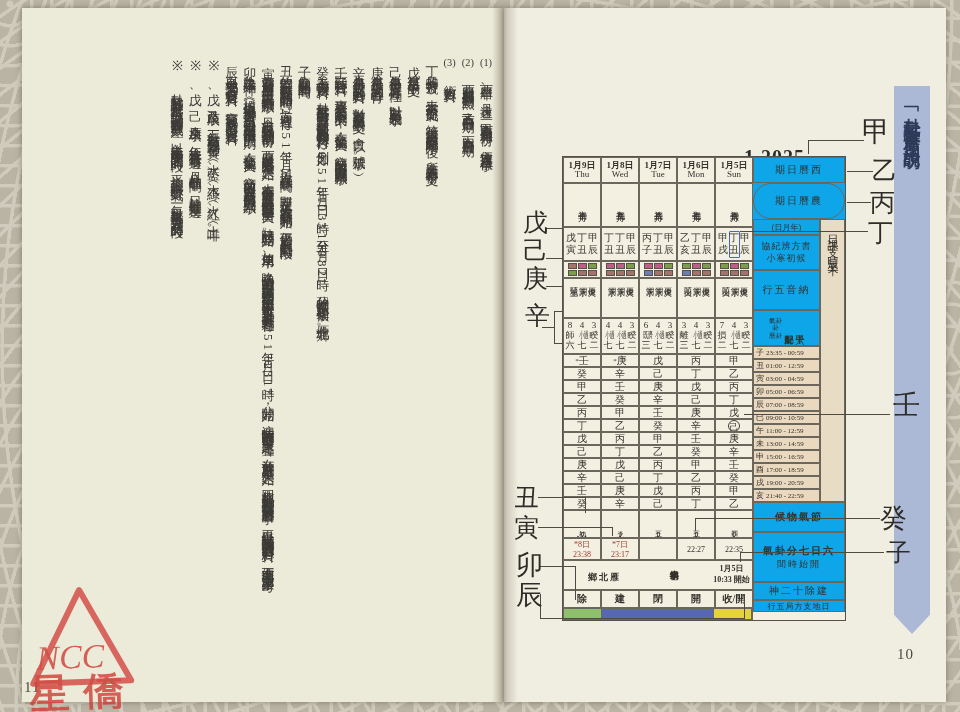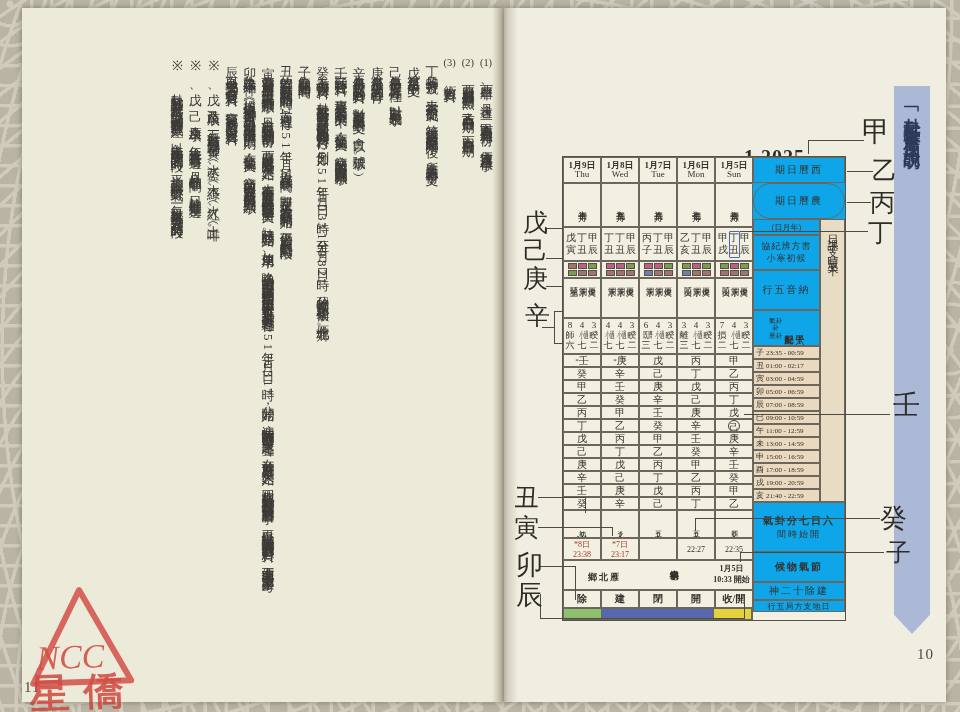--- a/index.html
+++ b/index.html
@@ -25,21 +25,21 @@
   #left-text{
     position:absolute;top:48px;right:10px;width:458px;height:618px;
     writing-mode:vertical-rl;text-orientation:mixed;
     font-size:13px;line-height:1.17;letter-spacing:1.5px;color:#3b3a36;
   }
   #left-text p{margin:0;margin-block-end:3px;}
   #left-text .tcy{text-combine-upright:all;font-size:11px;}
   #left-text .lbl{margin-block-end:0;}
   .pagenum{position:absolute;font-size:15px;color:#4a4a44;letter-spacing:1px;}
   .pn-left{left:2px;bottom:6px;}
-  .pn-right{right:12px;top:638px;}
+  .pn-right{right:32px;top:638px;}
 
   
   .logo{position:absolute;left:2px;top:576px;width:118px;height:126px;transform:rotate(-2deg);opacity:.9;}
 
   
   .year{position:absolute;left:240px;top:138px;font-size:20px;font-weight:bold;color:#2e2c28;letter-spacing:1px;}
   .ribbon{position:absolute;right:16px;top:78px;width:36px;height:548px;background:#abb9d6;
     clip-path:polygon(0 0,100% 0,100% 96.5%,50% 100%,0 96.5%);
     display:flex;justify-content:center;z-index:3;}
   .ribbon span{writing-mode:vertical-rl;text-orientation:mixed;font-size:17px;font-weight:bold;
@@ -580,21 +580,21 @@
             <span class="pg-col pg-mid">配卦</span>
             <span class="pg-col pg-main">六十甲子</span>
           </div>
           <div id="hours">
               <div class="hcell">
                 <span class="hb">子</span>
                 <span class="hr">23:35 - 00:59</span>
               </div>
               <div class="hcell">
                 <span class="hb">丑</span>
-                <span class="hr">01:00 - 02:17</span>
+                <span class="hr">01:00 - 12:59</span>
               </div>
               <div class="hcell">
                 <span class="hb">寅</span>
                 <span class="hr">03:00 - 04:59</span>
               </div>
               <div class="hcell">
                 <span class="hb">卯</span>
                 <span class="hr">05:00 - 06:59</span>
               </div>
               <div class="hcell">
@@ -626,25 +626,25 @@
                 <span class="hr">19:00 - 20:59</span>
               </div>
               <div class="hcell">
                 <span class="hb">亥</span>
                 <span class="hr">21:40 - 22:59</span>
               </div>
             </div>
         </div>
         <div class="strip">日課干支（時辰天干）</div>
       </div>
+      <div class="lc lc-wh">候物氣節</div>
       <div class="lc guaqi">
         <div class="g1">氣卦分七日六</div>
         <div class="g2">間時始開</div>
       </div>
-      <div class="lc lc-wh">候物氣節</div>
       <div class="lc lc-jc">神二十除建</div>
       <div class="lc barl">行五局方支地日</div>
     </div>
   </div>
 
   <div class="pagenum pn-right">10</div>
 </div>
 
 <span class="co" style="left:862px;top:118px;font-size:28px;">甲</span>
 <span class="co" style="left:872px;top:158px;">乙</span>

